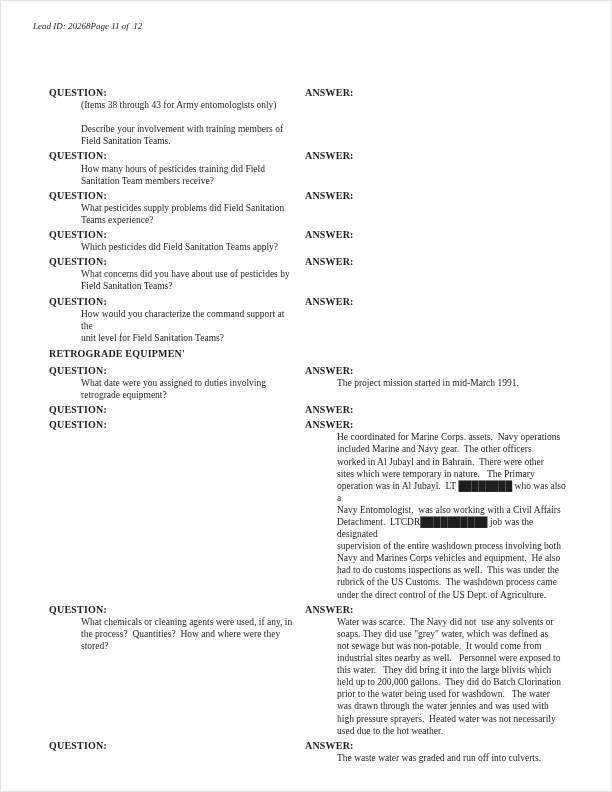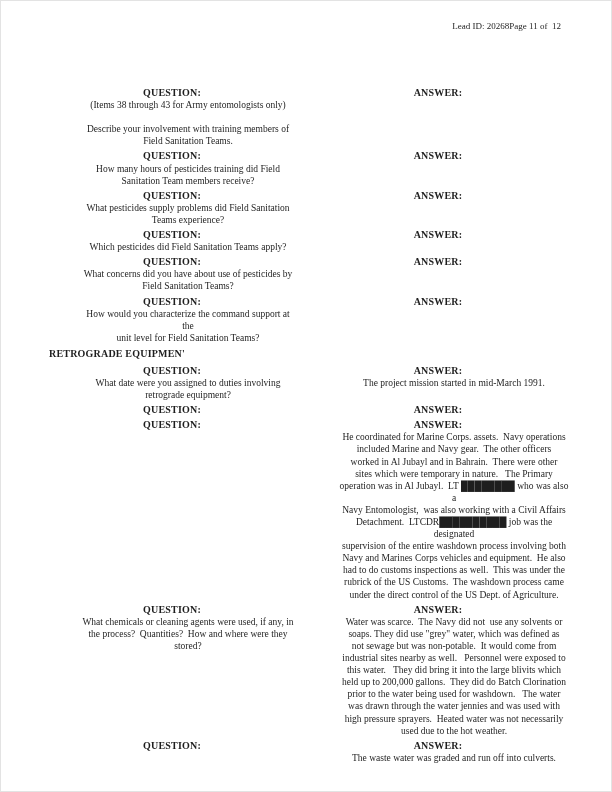--- a/index.html
+++ b/index.html
@@ -13,34 +13,34 @@
     font-family: "Liberation Serif", "DejaVu Serif", serif;
     color: #1e1e1e;
     overflow: hidden;
   }
   .header {
     position: absolute;
     top: 20px;
     left: 32px;
     right: 50px;
     display: flex;
-    justify-content: flex-end;
+    justify-content: flex-start;
     font-size: 9px;
+    font-style: italic;
   }
   .header span { white-space: pre; }
   .content {
     position: absolute;
     top: 86px;
     left: 48px;
     right: 40px;
   }
   .row {
     display: flex;
     margin-bottom: 3px;
-    text-align: center;
   }
   .col-q {
     flex: none;
     width: 256px;
     padding-right: 10px;
     box-sizing: border-box;
   }
   .col-a { flex: 1; min-width: 0; }
   .label {
     font-weight: bold;

